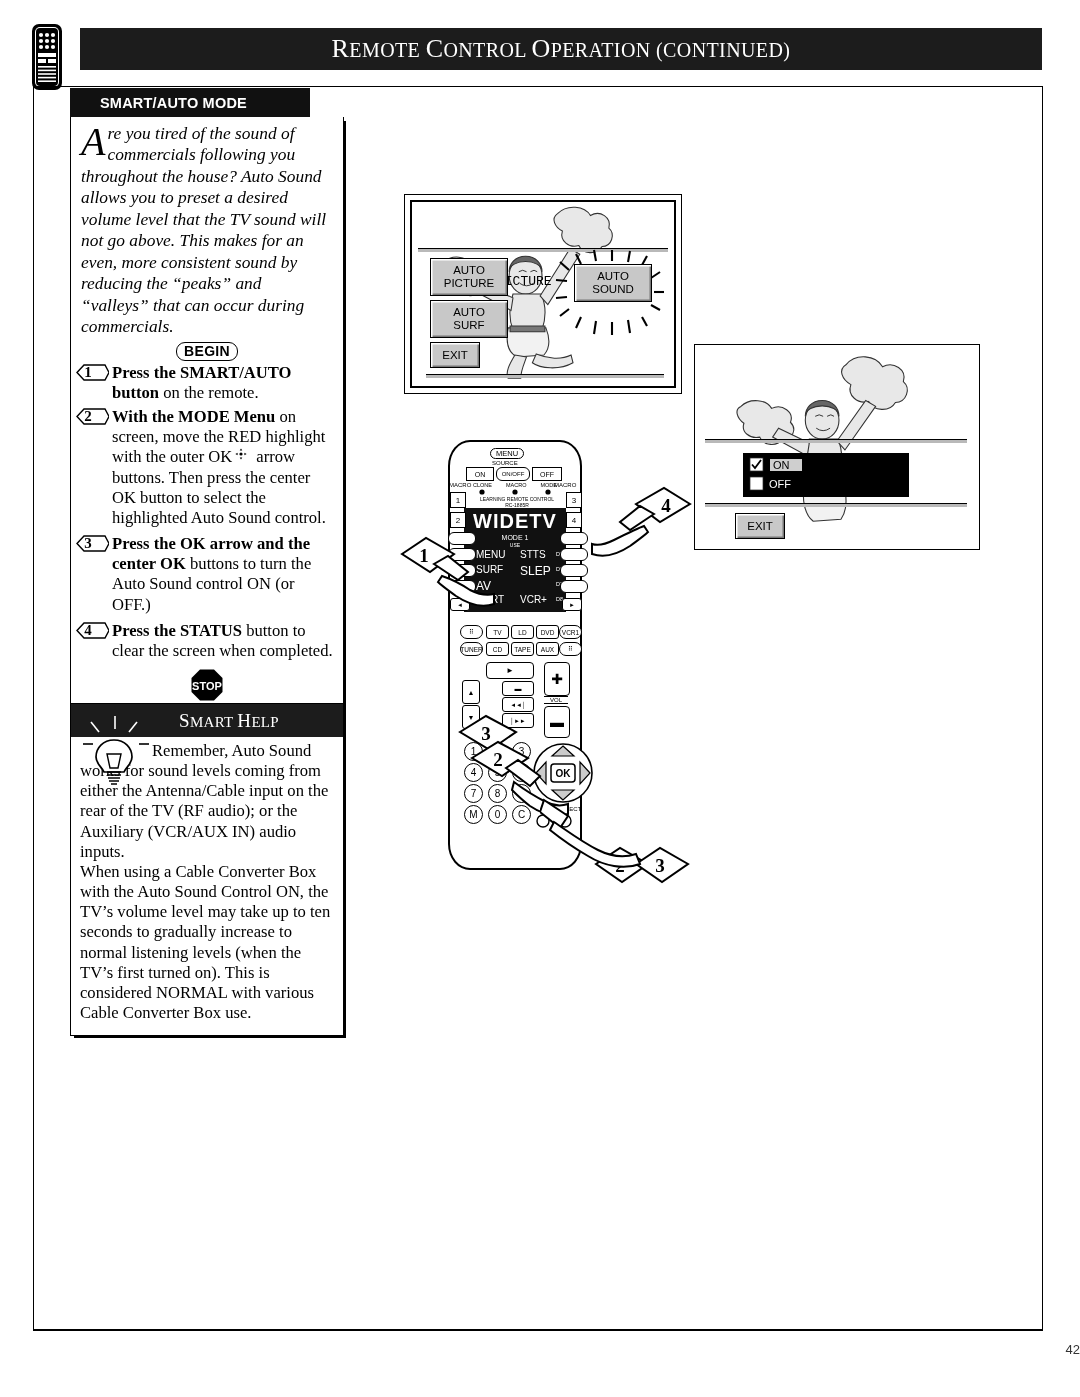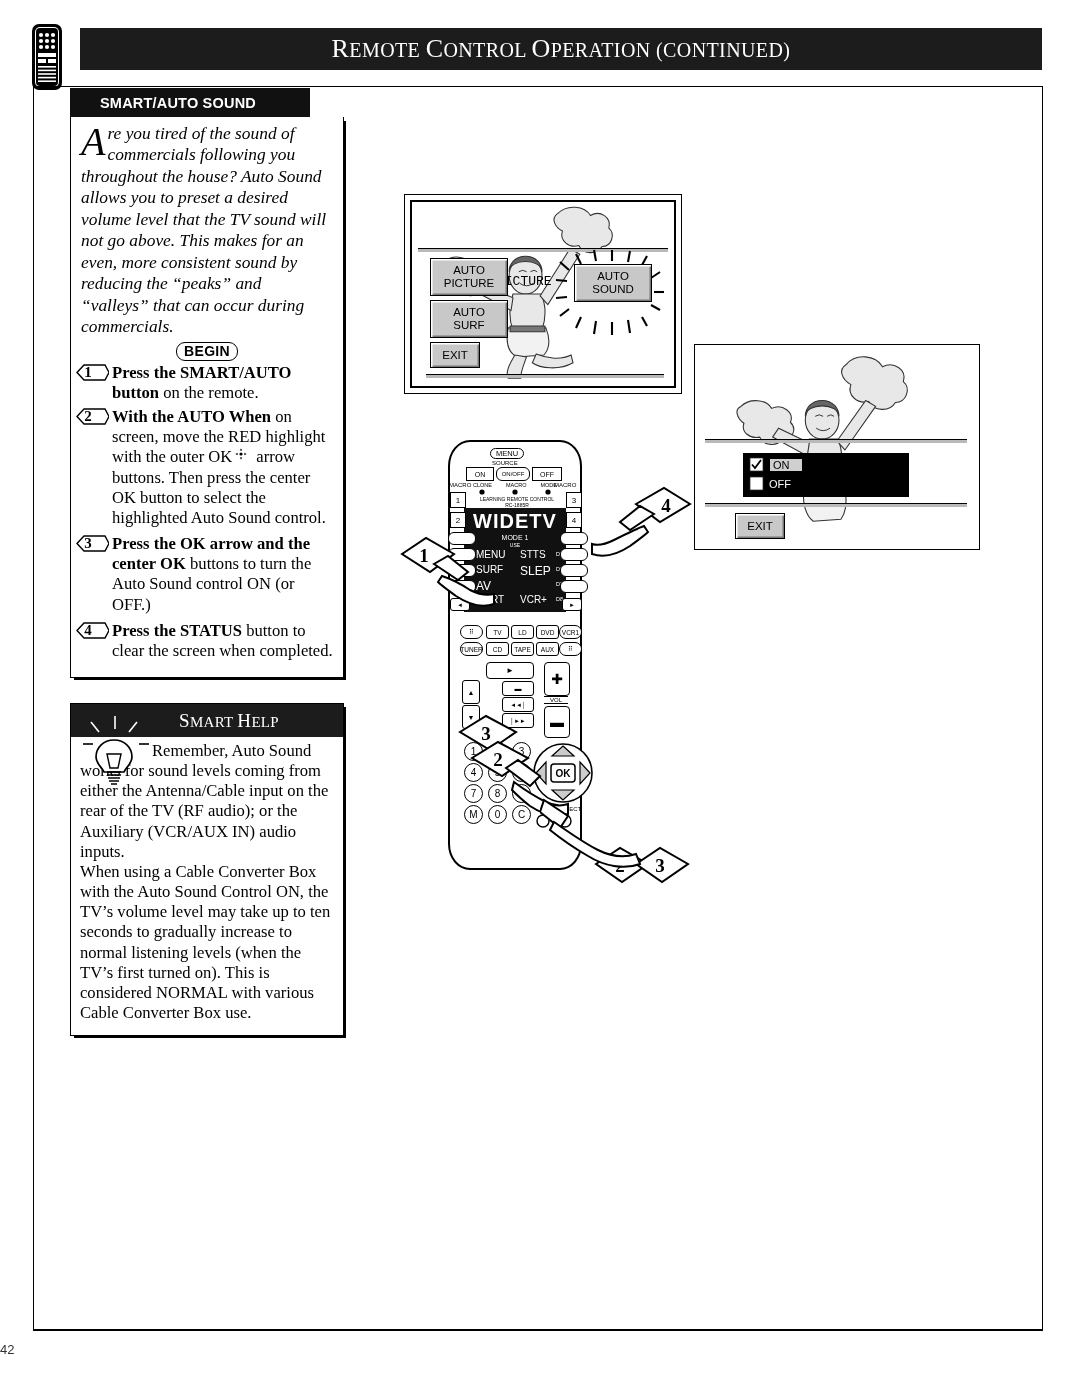--- a/index.html
+++ b/index.html
@@ -89,21 +89,21 @@
   .sidelbl{position:absolute;font-family:"Liberation Sans",sans-serif;font-size:6px;}
   .numkey{position:absolute;width:17px;height:17px;border:1.5px solid #000;
       border-radius:50%;background:#fff;font-family:"Liberation Sans",sans-serif;
       font-size:10px;display:flex;align-items:center;justify-content:center;}
   .devkey{position:absolute;width:21px;height:12px;border:1.4px solid #000;
       border-radius:3px;background:#fff;font-family:"Liberation Sans",sans-serif;
       font-size:6.5px;display:flex;align-items:center;justify-content:center;}
 
   
   #footer-rule{position:absolute;left:33px;top:1330px;width:1010px;height:1.4px;background:#000;}
-  #page-num{position:absolute;left:0;top:1342px;width:1080px;text-align:left;
+  #page-num{position:absolute;left:0;top:1342px;width:1080px;text-align:right;
       font-family:"Liberation Sans",sans-serif;font-size:13px;color:#333;}
 </style>
 </head>
 <body>
 
 <svg id="remote-icon" viewBox="0 0 34 70">
   <rect x="2" y="2" width="30" height="66" rx="7" fill="#000"></rect>
   <rect x="5" y="5" width="24" height="60" rx="5" fill="#fff"></rect>
   <rect x="6" y="6" width="22" height="58" rx="4" fill="#000"></rect>
   <g fill="#fff">
@@ -130,21 +130,21 @@
 <div id="header-bar">
   <div id="header-title">
     <span>R</span><span class="sc">EMOTE </span><span>C</span><span class="sc">ONTROL </span><span>O</span><span class="sc">PERATION (</span><span class="sc">CONTINUED</span><span class="sc">)</span>
   </div>
 </div>
 
 <div id="page-border"></div>
 
 <div id="left-col">
   <div id="smart-auto-header">
-    <span>SMART/AUTO SOUND</span>
+    <span>SMART/AUTO MODE</span>
   </div>
   <div id="steps-box">
 
     <div id="intro">
       <span class="dropcap">A</span><span>re you tired of the sound of commercials following you throughout the house? Auto Sound allows you to preset a desired volume level that the TV sound will not go above. This makes for an even, more consistent sound by reducing the “peaks” and “valleys” that can occur during commercials.</span>
     </div>
 
     <div id="begin-wrap">
       <span id="begin-badge">BEGIN</span>
     </div>
@@ -160,21 +160,21 @@
       <b>button</b><span> on the remote.</span>
     </div>
 
     <div class="step" style="margin-top:4px;">
       <span class="num">
         <svg viewBox="0 0 34 17" style="position:absolute;left:0;top:0;width:34px;height:17px;">
           <path d="M2,8.5 L9,1 L30,1 L34,8.5 L30,16 L9,16 Z" fill="none" stroke="#000" stroke-width="1.4"></path>
         </svg>
         <span>2</span>
       </span>
-      <b>With the AUTO When</b><span> on screen, move the RED highlight with the outer OK</span><span class="okglyph">
+      <b>With the MODE Menu</b><span> on screen, move the RED highlight with the outer OK</span><span class="okglyph">
         <svg viewBox="0 0 12 12" style="position:absolute;left:0;top:0;width:12px;height:12px;">
           <circle cx="6" cy="6" r="1.6" fill="#000"></circle>
           <path d="M6,0.4 L7.3,2.6 L4.7,2.6 Z M6,11.6 L4.7,9.4 L7.3,9.4 Z M0.4,6 L2.6,4.7 L2.6,7.3 Z M11.6,6 L9.4,7.3 L9.4,4.7 Z" fill="#000"></path>
         </svg>
       </span><span>arrow buttons. Then press the center OK button to select the highlighted Auto Sound control.</span>
     </div>
 
     <div class="step" style="margin-top:6px;">
       <span class="num">
         <svg viewBox="0 0 34 17" style="position:absolute;left:0;top:0;width:34px;height:17px;">
@@ -189,20 +189,26 @@
     <div class="step" style="margin-top:6px;">
       <span class="num">
         <svg viewBox="0 0 34 17" style="position:absolute;left:0;top:0;width:34px;height:17px;">
           <path d="M2,8.5 L9,1 L30,1 L34,8.5 L30,16 L9,16 Z" fill="none" stroke="#000" stroke-width="1.4"></path>
         </svg>
         <span>4</span>
       </span>
       <b>Press the STATUS</b><span> button to clear the screen when completed.</span>
     </div>
 
+    <div id="stop-wrap">
+      <svg width="34" height="34" viewBox="0 0 34 34">
+        <polygon points="10,1.5 24,1.5 32.5,10 32.5,24 24,32.5 10,32.5 1.5,24 1.5,10" fill="#000"></polygon>
+        <text x="17" y="22" text-anchor="middle" fill="#fff" font-family="Liberation Sans, sans-serif" font-size="11" font-weight="bold">STOP</text>
+      </svg>
+    </div>
   </div>
 </div>
 
 <div id="smart-help">
   <div id="smart-help-header">
     <span id="smart-help-title"><span>S</span><span style="font-size:15px">MART </span><span>H</span><span style="font-size:15px">ELP</span></span>
   </div>
   <svg id="bulb" viewBox="0 0 84 78">
     <g stroke="#fff" stroke-width="1.6" fill="none">
       <line x1="14" y1="12" x2="22" y2="22"></line>

